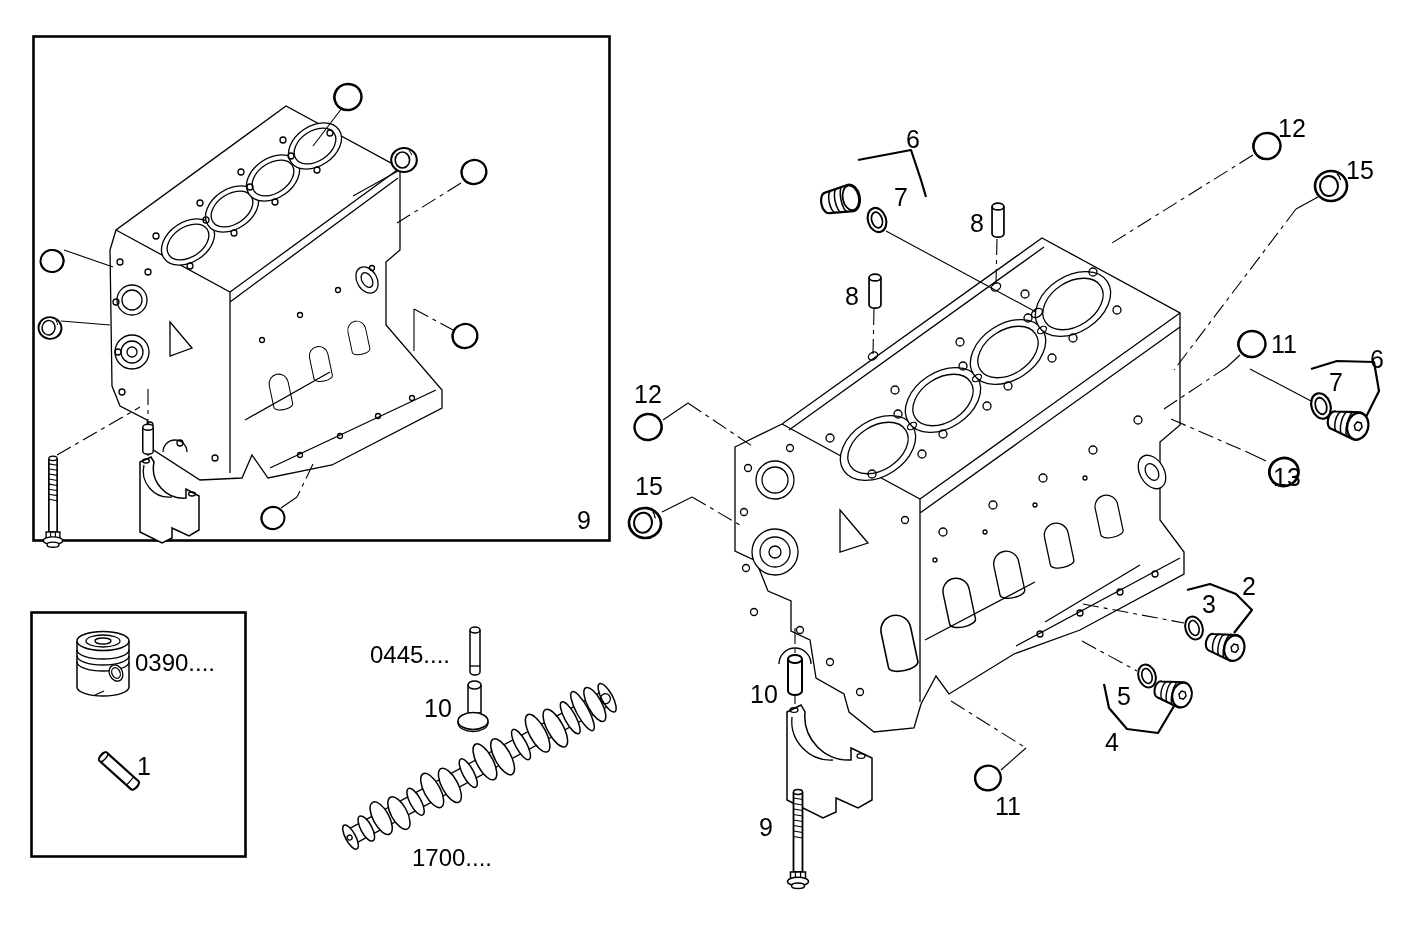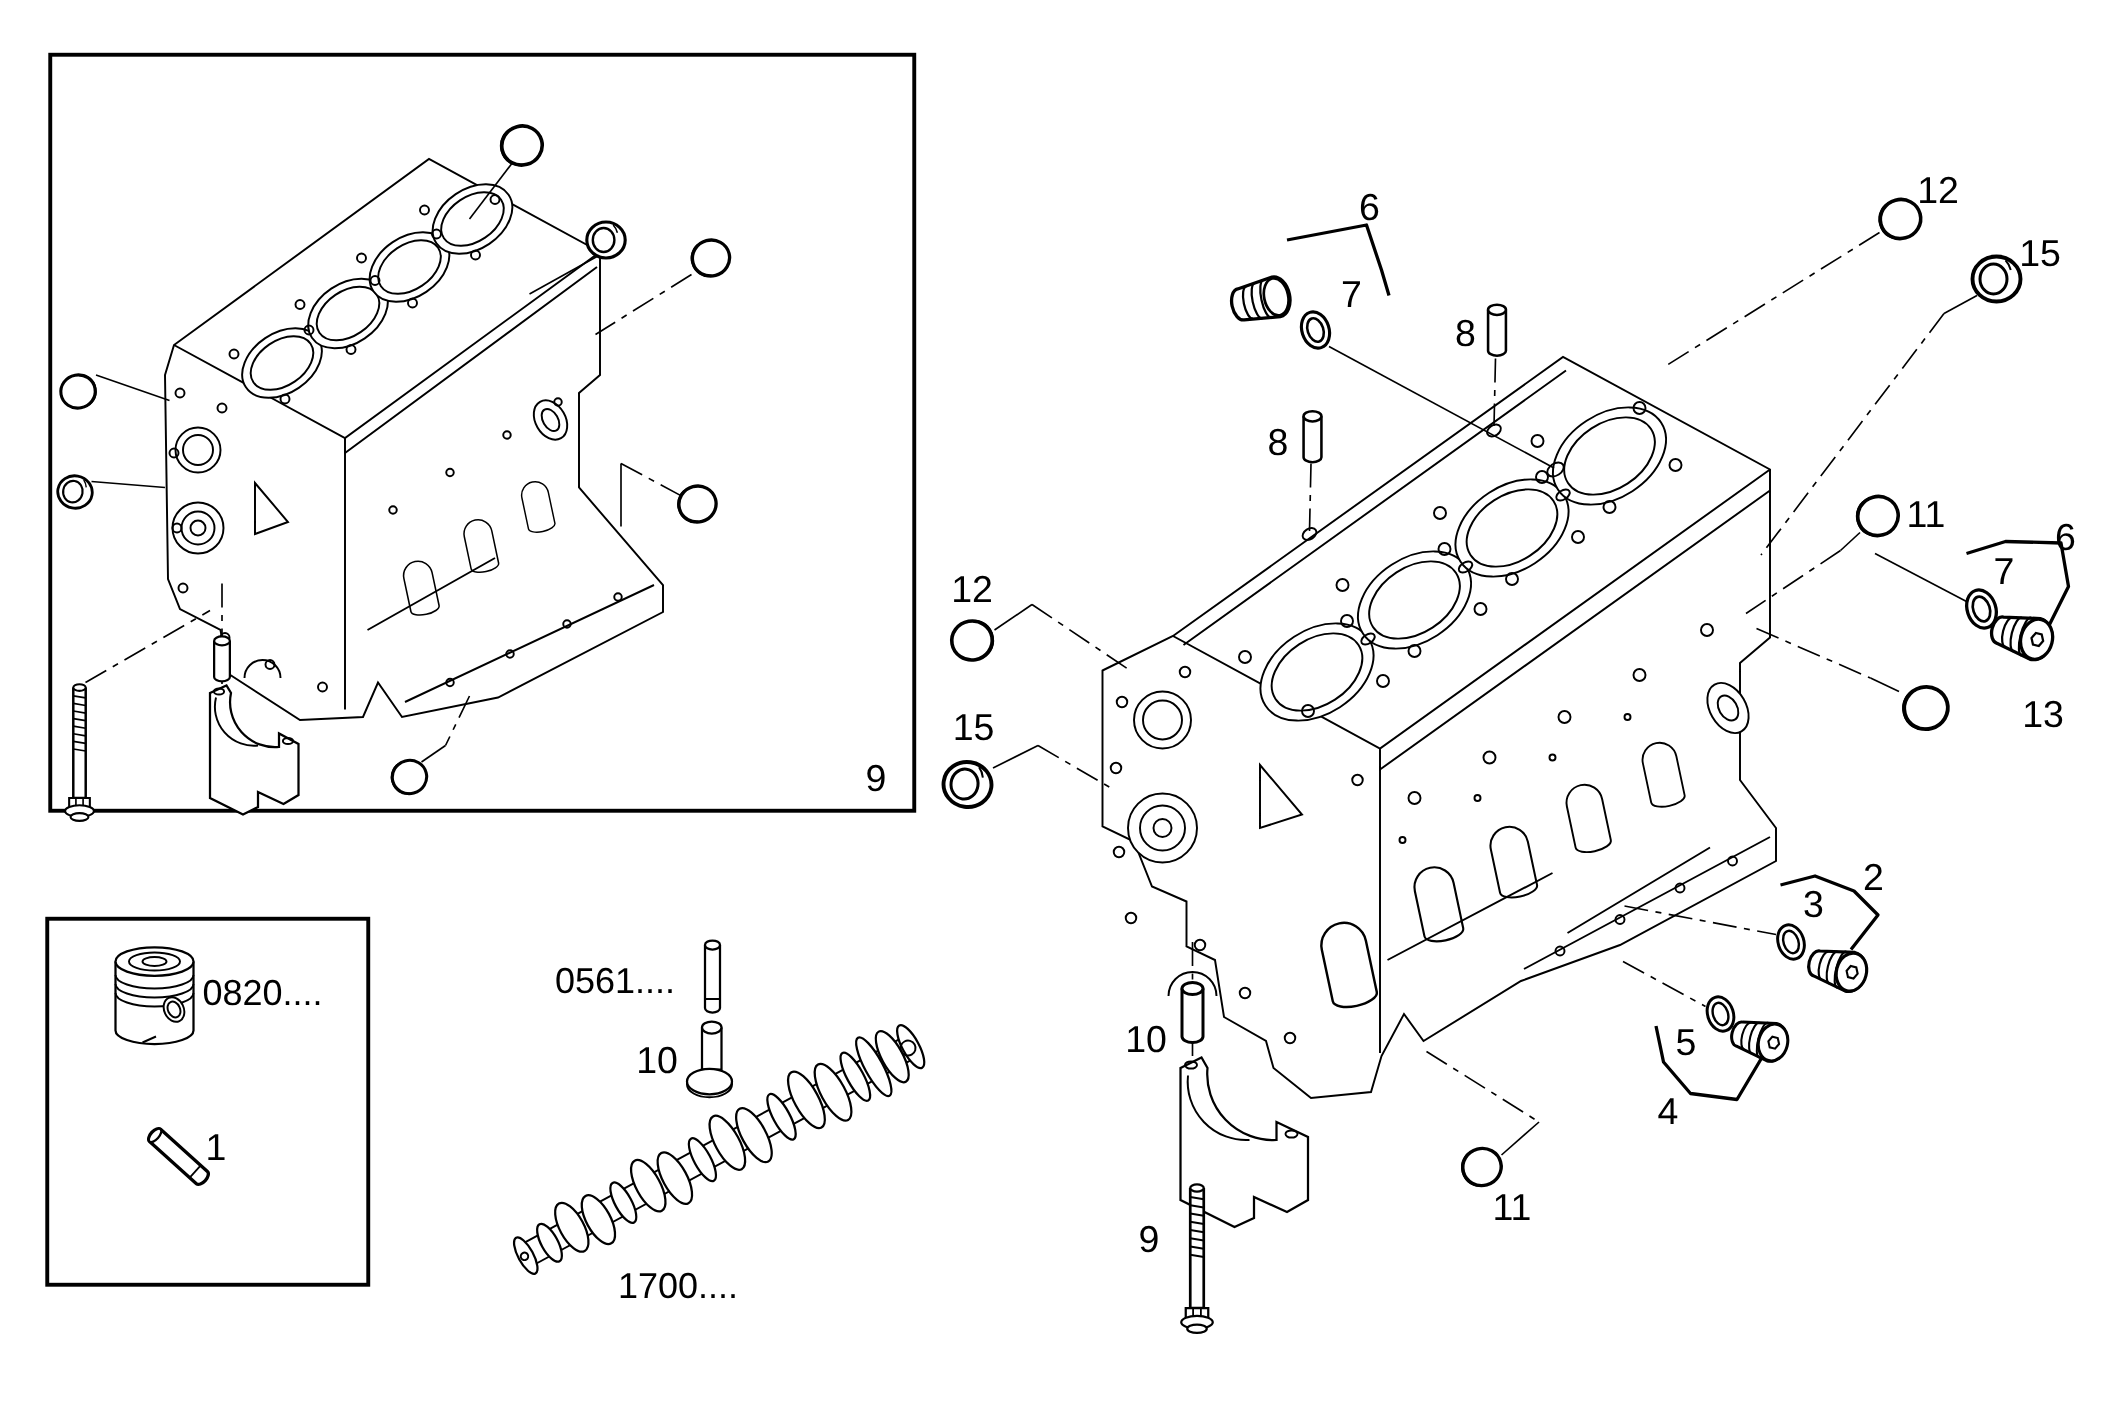--- a/index.html
+++ b/index.html
@@ -349,37 +349,37 @@
 <g>
   <path class="o1" d="M787,712 L801,705 L805,712 A 44,44 0 0 0 851,760 L851,748 L872,758 L872,800 L858,808 L836,798 L836,812 L823,818 L787,800 Z"></path>
   <path class="b0" d="M792,717 A 39,39 0 0 0 833,760"></path>
   <ellipse cx="794" cy="710" rx="4" ry="2.4" class="b0"></ellipse>
   <ellipse cx="861" cy="756" rx="4" ry="2.4" class="b0"></ellipse>
 </g>
 <use href="#boltv" transform="translate(798,884)"></use>
 </svg>
 
 <div class="callout" style="left:584px;top:520px">9</div>
-<div class="callout pcode" style="left:175px;top:663px">0820....</div>
+<div class="callout pcode" style="left:175px;top:663px">0390....</div>
 <div class="callout" style="left:144px;top:766px">1</div>
-<div class="callout pcode" style="left:410px;top:655px">0561....</div>
+<div class="callout pcode" style="left:410px;top:655px">0445....</div>
 <div class="callout" style="left:438px;top:708px">10</div>
 <div class="callout pcode" style="left:452px;top:858px">1700....</div>
 <div class="callout" style="left:913px;top:139px">6</div>
 <div class="callout" style="left:901px;top:197px">7</div>
 <div class="callout" style="left:977px;top:223px">8</div>
 <div class="callout" style="left:852px;top:296px">8</div>
 <div class="callout" style="left:1292px;top:128px">12</div>
 <div class="callout" style="left:1360px;top:170px">15</div>
 <div class="callout" style="left:648px;top:394px">12</div>
 <div class="callout" style="left:649px;top:486px">15</div>
 <div class="callout" style="left:1284px;top:344px">11</div>
 <div class="callout" style="left:1377px;top:359px">6</div>
 <div class="callout" style="left:1336px;top:382px">7</div>
-<div class="callout" style="left:1362px;top:477px">13</div>
+<div class="callout" style="left:1287px;top:477px">13</div>
 <div class="callout" style="left:1249px;top:586px">2</div>
 <div class="callout" style="left:1209px;top:604px">3</div>
 <div class="callout" style="left:1124px;top:696px">5</div>
 <div class="callout" style="left:1112px;top:742px">4</div>
 <div class="callout" style="left:764px;top:694px">10</div>
 <div class="callout" style="left:766px;top:827px">9</div>
 <div class="callout" style="left:1008px;top:806px">11</div>
 </div>
 
 </body></html>

